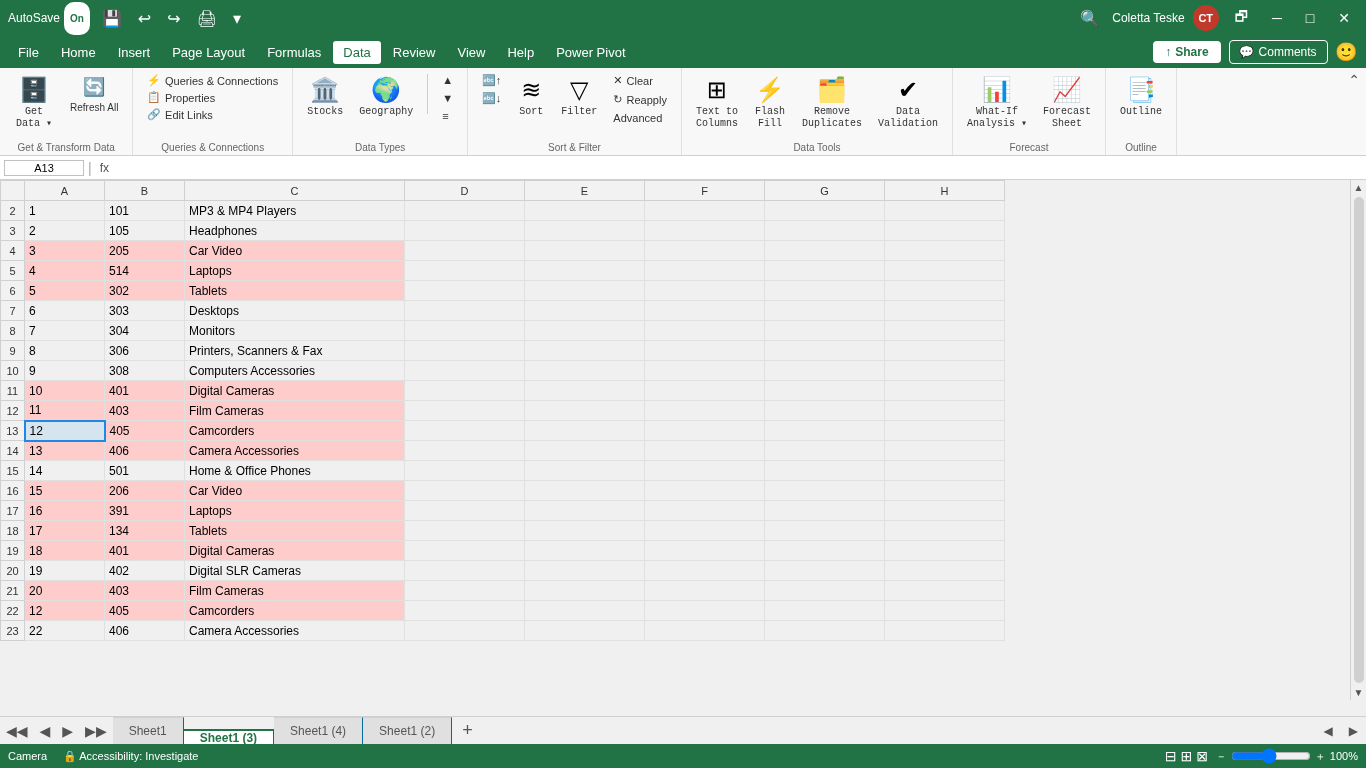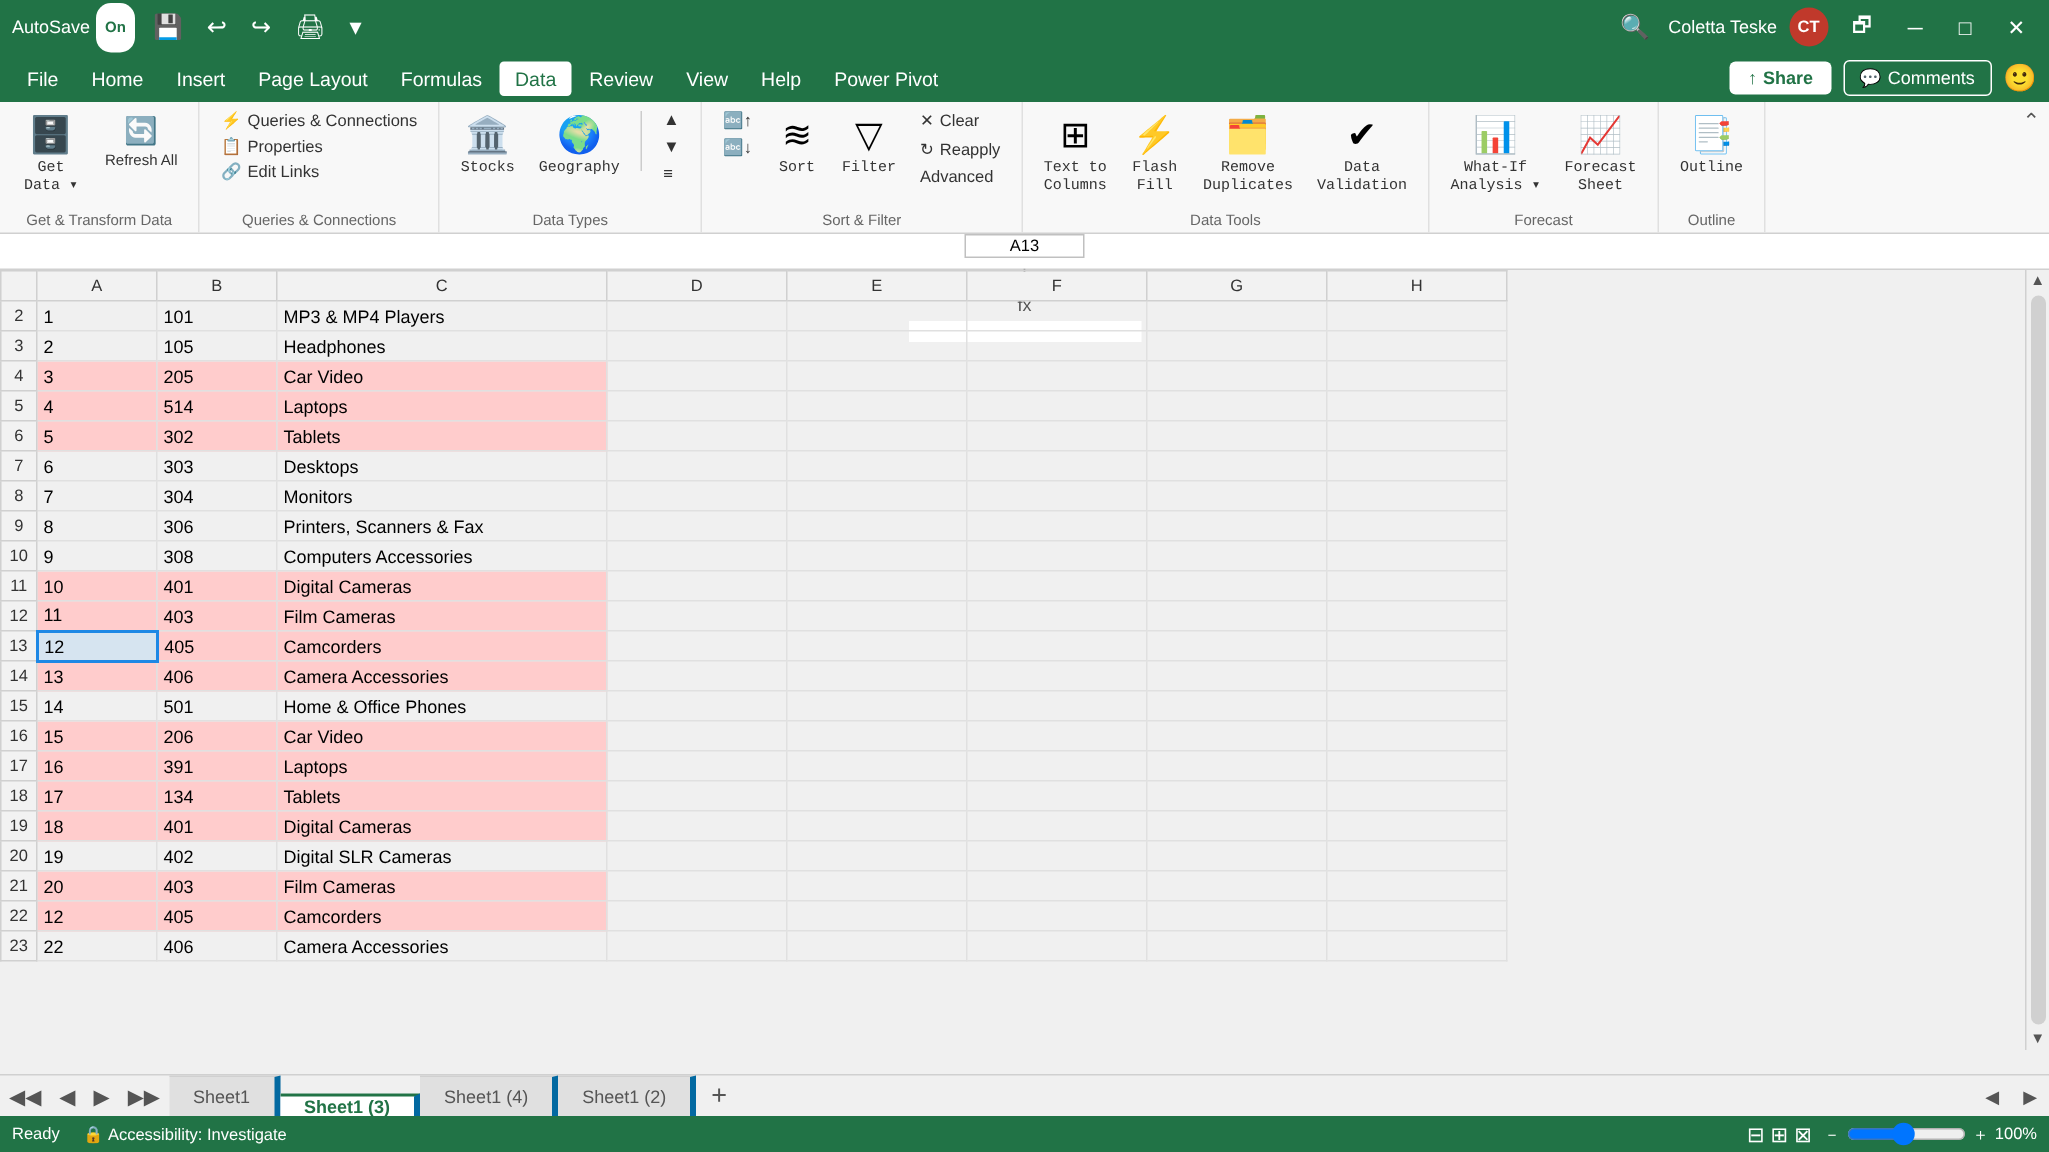--- a/index.html
+++ b/index.html
@@ -134,21 +134,20 @@
 
     
     .formula-bar {
       background: white;
       border-bottom: 1px solid #d0d0d0;
       display: flex;
       align-items: center;
       height: 24px;
       padding: 0 4px;
       gap: 4px;
-      flex-direction: column;
     }
     .name-box {
       width: 80px;
       border: 1px solid #c0c0c0;
       font-size: 11px;
       padding: 1px 4px;
       text-align: center;
     }
     .formula-divider { color: #aaa; font-size: 14px; }
     .formula-input { flex: 1; font-size: 12px; border: none; outline: none; }
@@ -222,21 +221,21 @@
       border-top: 1px solid #d0d0d0;
       display: flex;
       align-items: stretch;
       height: 28px;
     }
     .tab-nav-btn { padding: 0 6px; cursor: pointer; font-size: 14px; color: #555; border: none; background: none; }
     .sheet-tabs { display: flex; align-items: stretch; }
     .sheet-tab {
       padding: 0 16px;
       cursor: pointer;
-      border-right: 4px solid #0369a1;
+      border-right: 1px solid #0369a1;
       border-top: 1px solid #d0d0d0;
       display: flex; align-items: center;
       font-size: 12px;
       background: #e0e0e0;
       color: #555;
       min-width: 70px;
       justify-content: center;
     }
     .sheet-tab.active {
       background: white;
@@ -755,21 +754,21 @@
     <button style="background:none;border:none;cursor:pointer;font-size:12px;color:#555;">◀</button>
     <div class="hscroll">
       <div style="width:40%;height:100%;background:#aaa;border-radius:5px;"></div>
     </div>
     <button style="background:none;border:none;cursor:pointer;font-size:12px;color:#555;">▶</button>
   </div>
 </div>
 
 <div class="status-bar">
   <div style="display:flex;gap:16px;">
-    <span>Ready</span>
+    <span>Camera</span>
     <span>🔒 Accessibility: Investigate</span>
   </div>
   <div class="status-right">
     <div class="view-icons">
       <span class="view-icon">⊟</span>
       <span class="view-icon">⊞</span>
       <span class="view-icon">⊠</span>
     </div>
     <div class="zoom-control">
       <span style="cursor:pointer;">－</span>

